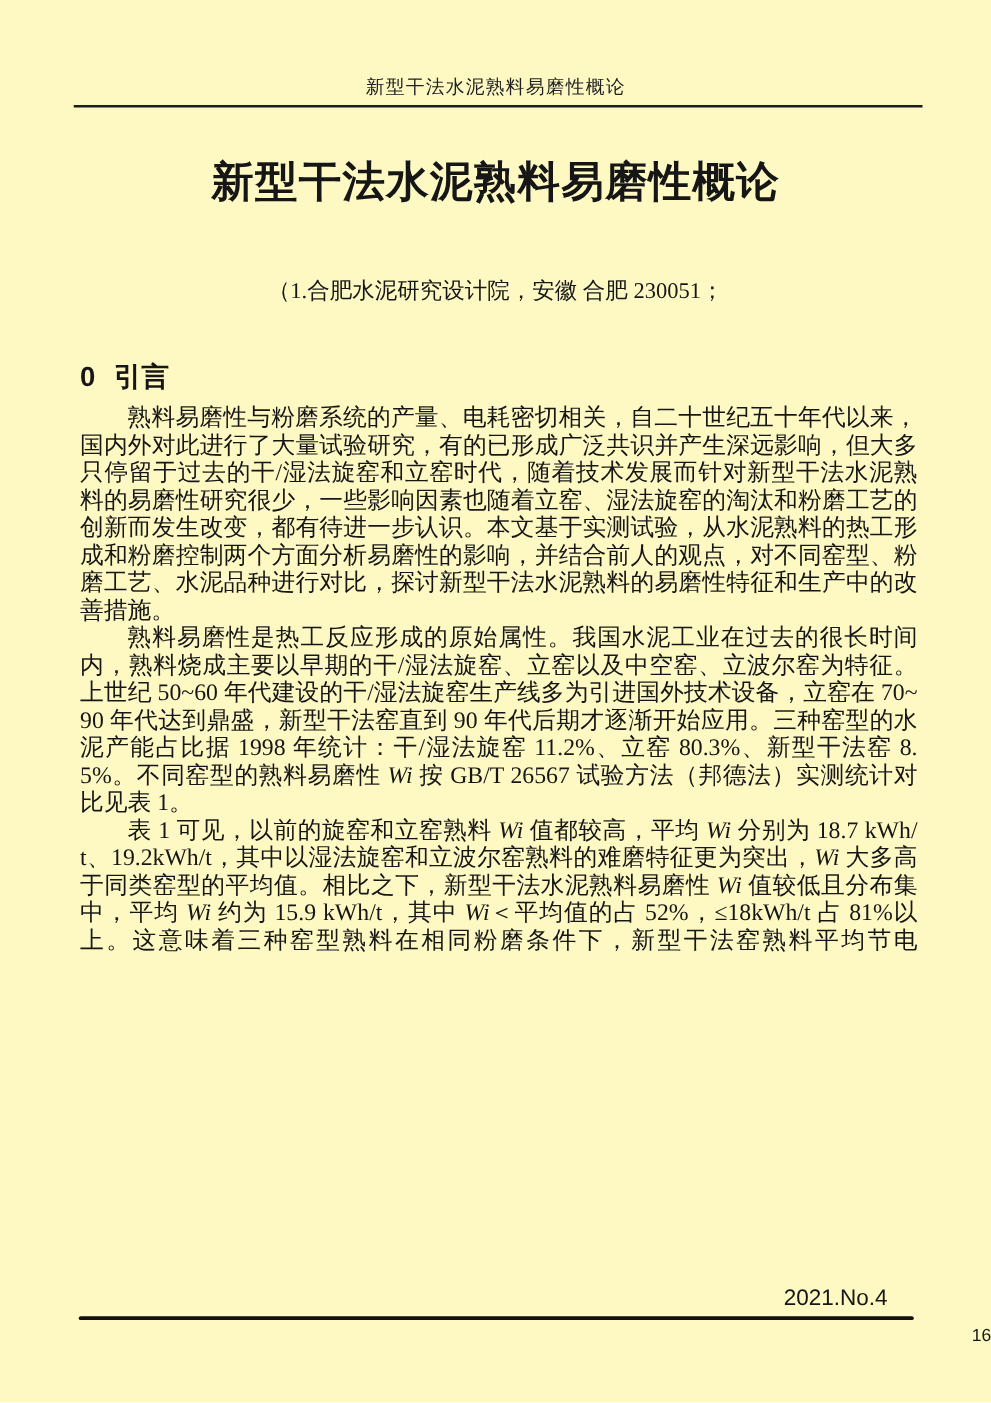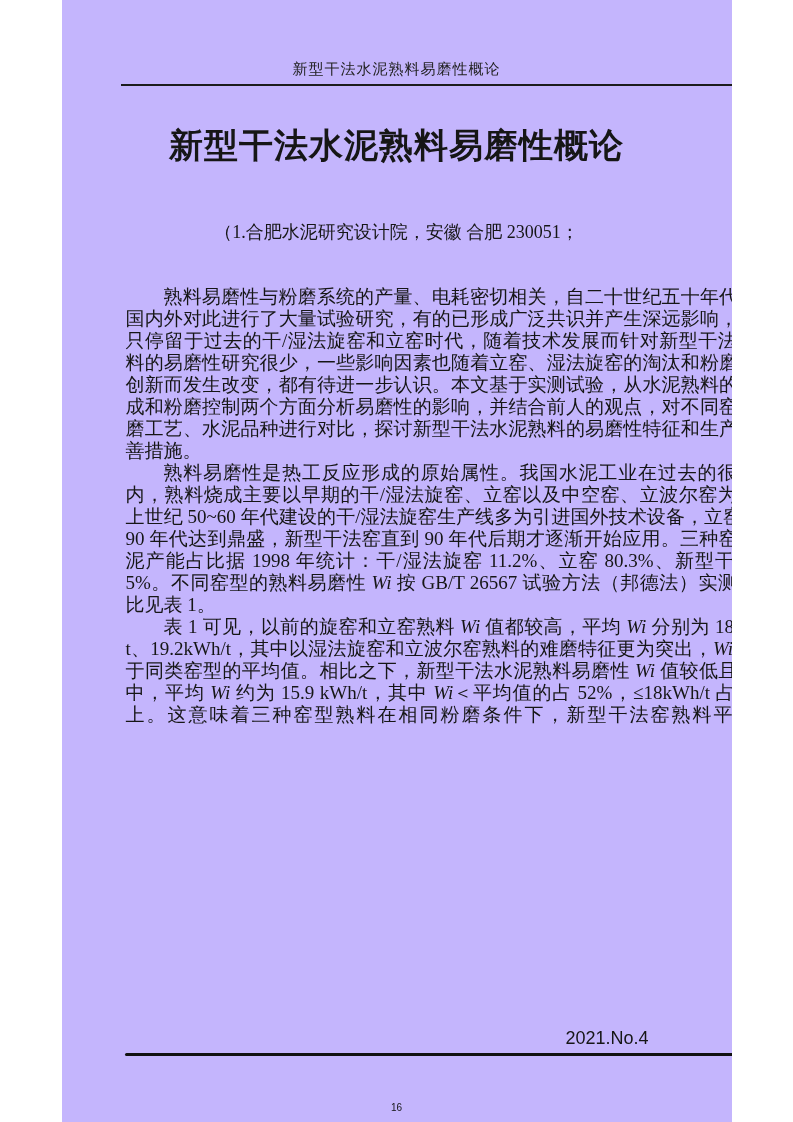--- a/index.html
+++ b/index.html
@@ -1,21 +1,21 @@
 <!DOCTYPE html>
 <html lang="zh"><head>
 <meta charset="utf-8">
 <style>
   html, body { margin: 0; padding: 0; background: #ffffff; }
   .page {
     position: relative;
-    width: 670px;
+    width: 793px;
     height: 1122px;
     margin: 0 auto;
-    background: #c4b5fd;
+    background: #fef9c3;
     color: #161616;
     overflow: hidden;
     font-family: "Liberation Serif", "DejaVu Serif", serif;
   }
   .running-head {
     position: absolute;
     top: 60px; left: 0; width: 100%;
     text-align: center;
     font-size: 15px;
     color: #222222;
@@ -78,24 +78,23 @@
   .italic { font-style: italic; }
   .foot-rule {
     position: absolute;
     top: 1053px; left: 63px; width: 668px; height: 3px;
     background: #111111;
     border-radius: 2px;
   }
   .page-number {
     position: absolute;
     top: 1060px; left: 0; width: 100%;
-    text-align: center;
+    text-align: right;
     font-family: "Liberation Sans", "DejaVu Sans", sans-serif;
-    font-size: 10px;
-    margin-top: 42px;
+    font-size: 14px;
   }
   .issue-label {
     position: absolute;
     top: 1028px; right: 83px;
     font-family: "Liberation Sans", "DejaVu Sans", sans-serif;
     font-size: 18px;
   }
 </style>
 </head>
 <body>
@@ -107,20 +106,21 @@
   <div class="head-rule"></div>
 
   <div class="article-title">新型干法水泥熟料易磨性概论</div>
 
 
   <div class="affiliations">
     <div>（1.合肥水泥研究设计院，安徽 合肥 230051；</div>
   </div>
 
   <div class="article-body">
+      <div class="section-heading"><span class="sec-num">0</span><span>引言</span></div>
       <p><span>熟料易磨性与粉磨系统的产量、电耗密切相关，自二十世纪五十年代以来，国内外对此进行了大量试验研究，有的已形成广泛共识并产生深远影响，但大多只停留于过去的干/湿法旋窑和立窑时代，随着技术发展而针对新型干法水泥熟料的易磨性研究很少，一些影响因素也随着立窑、湿法旋窑的淘汰和粉磨工艺的创新而发生改变，都有待进一步认识。本文基于实测试验，从水泥熟料的热工形成和粉磨控制两个方面分析易磨性的影响，并结合前人的观点，对不同窑型、粉磨工艺、水泥品种进行对比，探讨新型干法水泥熟料的易磨性特征和生产中的改善措施。</span></p>
       <p><span>熟料易磨性是热工反应形成的原始属性。我国水泥工业在过去的很长时间内，熟料烧成主要以早期的干/湿法旋窑、立窑以及中空窑、立波尔窑为特征。上世纪 50~60 年代建设的干/湿法旋窑生产线多为引进国外技术设备，立窑在 70~90 年代达到鼎盛，新型干法窑直到 90 年代后期才逐渐开始应用。三种窑型的水泥产能占比据 1998 年统计：干/湿法旋窑 11.2%、立窑 80.3%、新型干法窑 8.5%。不同窑型的熟料易磨性 </span><span class="italic">Wi</span><span> 按 GB/T 26567 试验方法（邦德法）实测统计对比见表 1。</span></p>
       <p class="justify-last"><span>表 1 可见，以前的旋窑和立窑熟料 </span><span class="italic">Wi</span><span> 值都较高，平均 </span><span class="italic">Wi</span><span> 分别为 18.7 kWh/t、19.2kWh/t，其中以湿法旋窑和立波尔窑熟料的难磨特征更为突出，</span><span class="italic">Wi</span><span> 大多高于同类窑型的平均值。相比之下，新型干法水泥熟料易磨性 </span><span class="italic">Wi</span><span> 值较低且分布集中，平均 </span><span class="italic">Wi</span><span> 约为 15.9 kWh/t，其中 </span><span class="italic">Wi</span><span>＜平均值的占 52%，≤18kWh/t 占 81%以上。这意味着三种窑型熟料在相同粉磨条件下，新型干法窑熟料平均节电</span></p>
     </div>
 
   <div class="foot-rule"></div>
 
   <div class="page-number">16</div>
 
   <div class="issue-label">2021.No.4</div>

